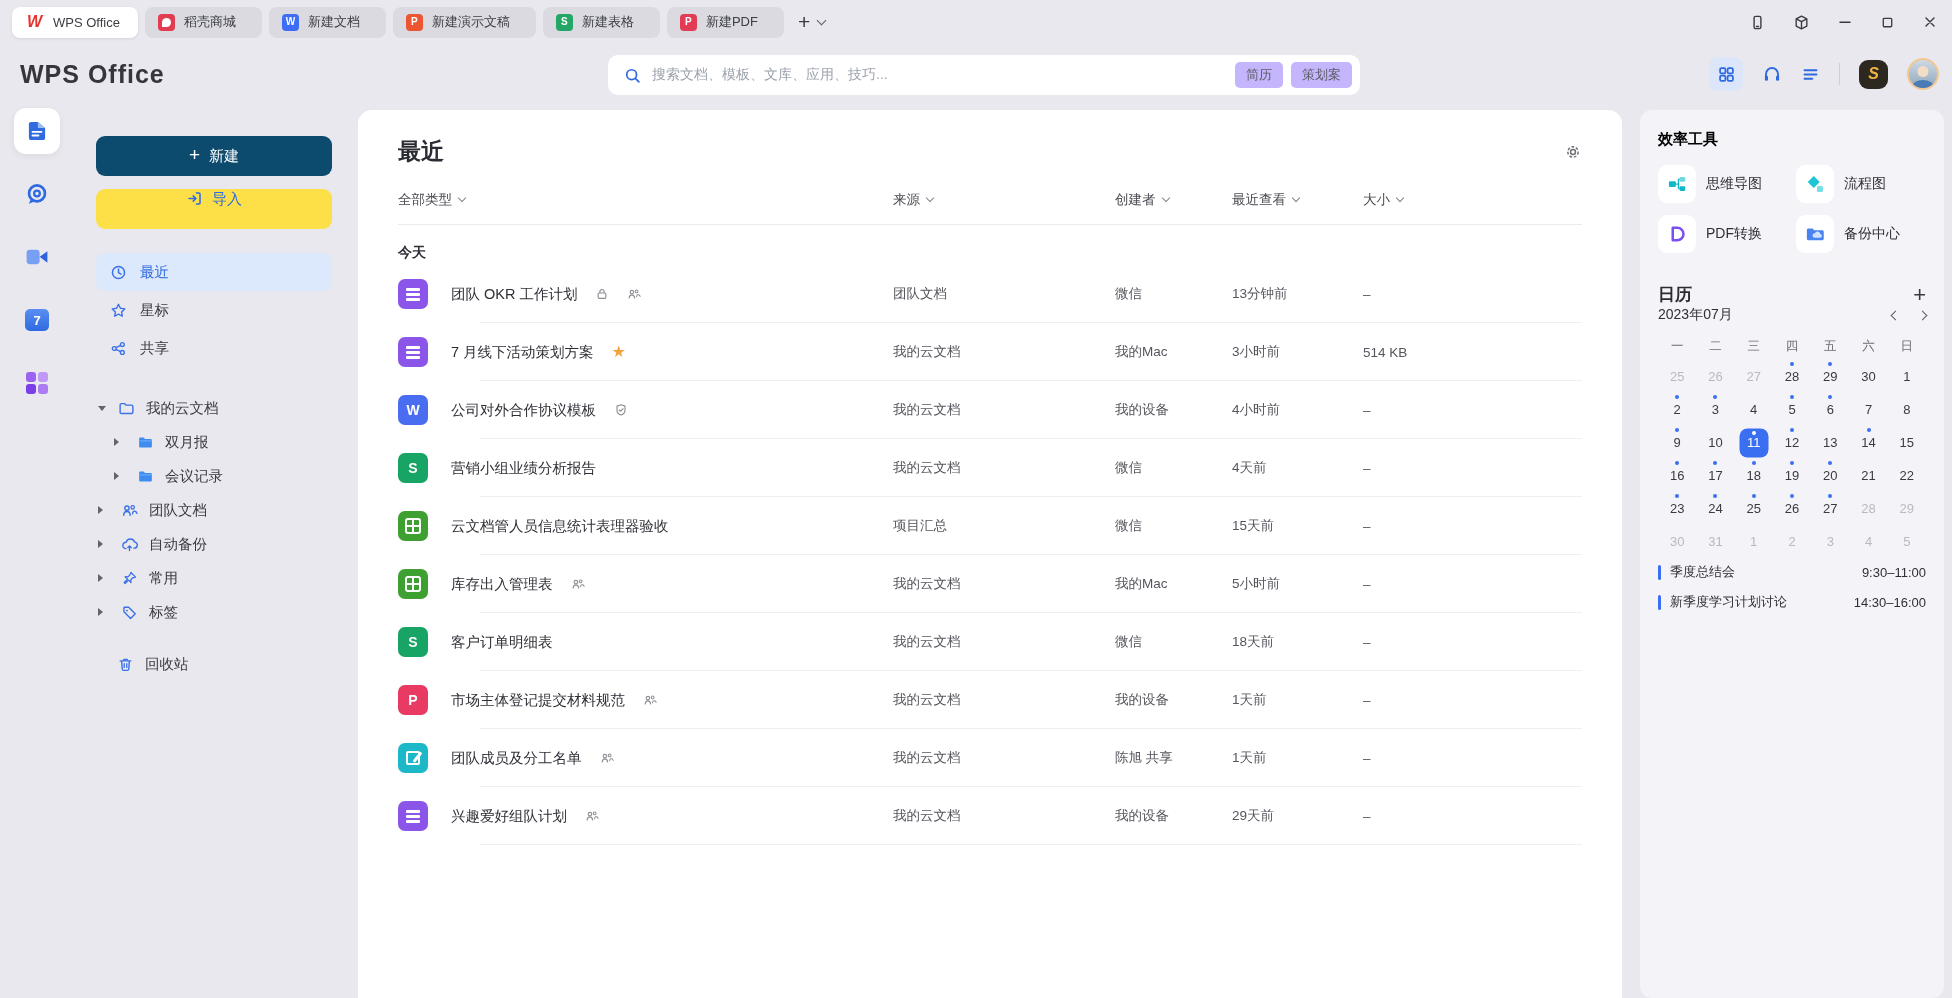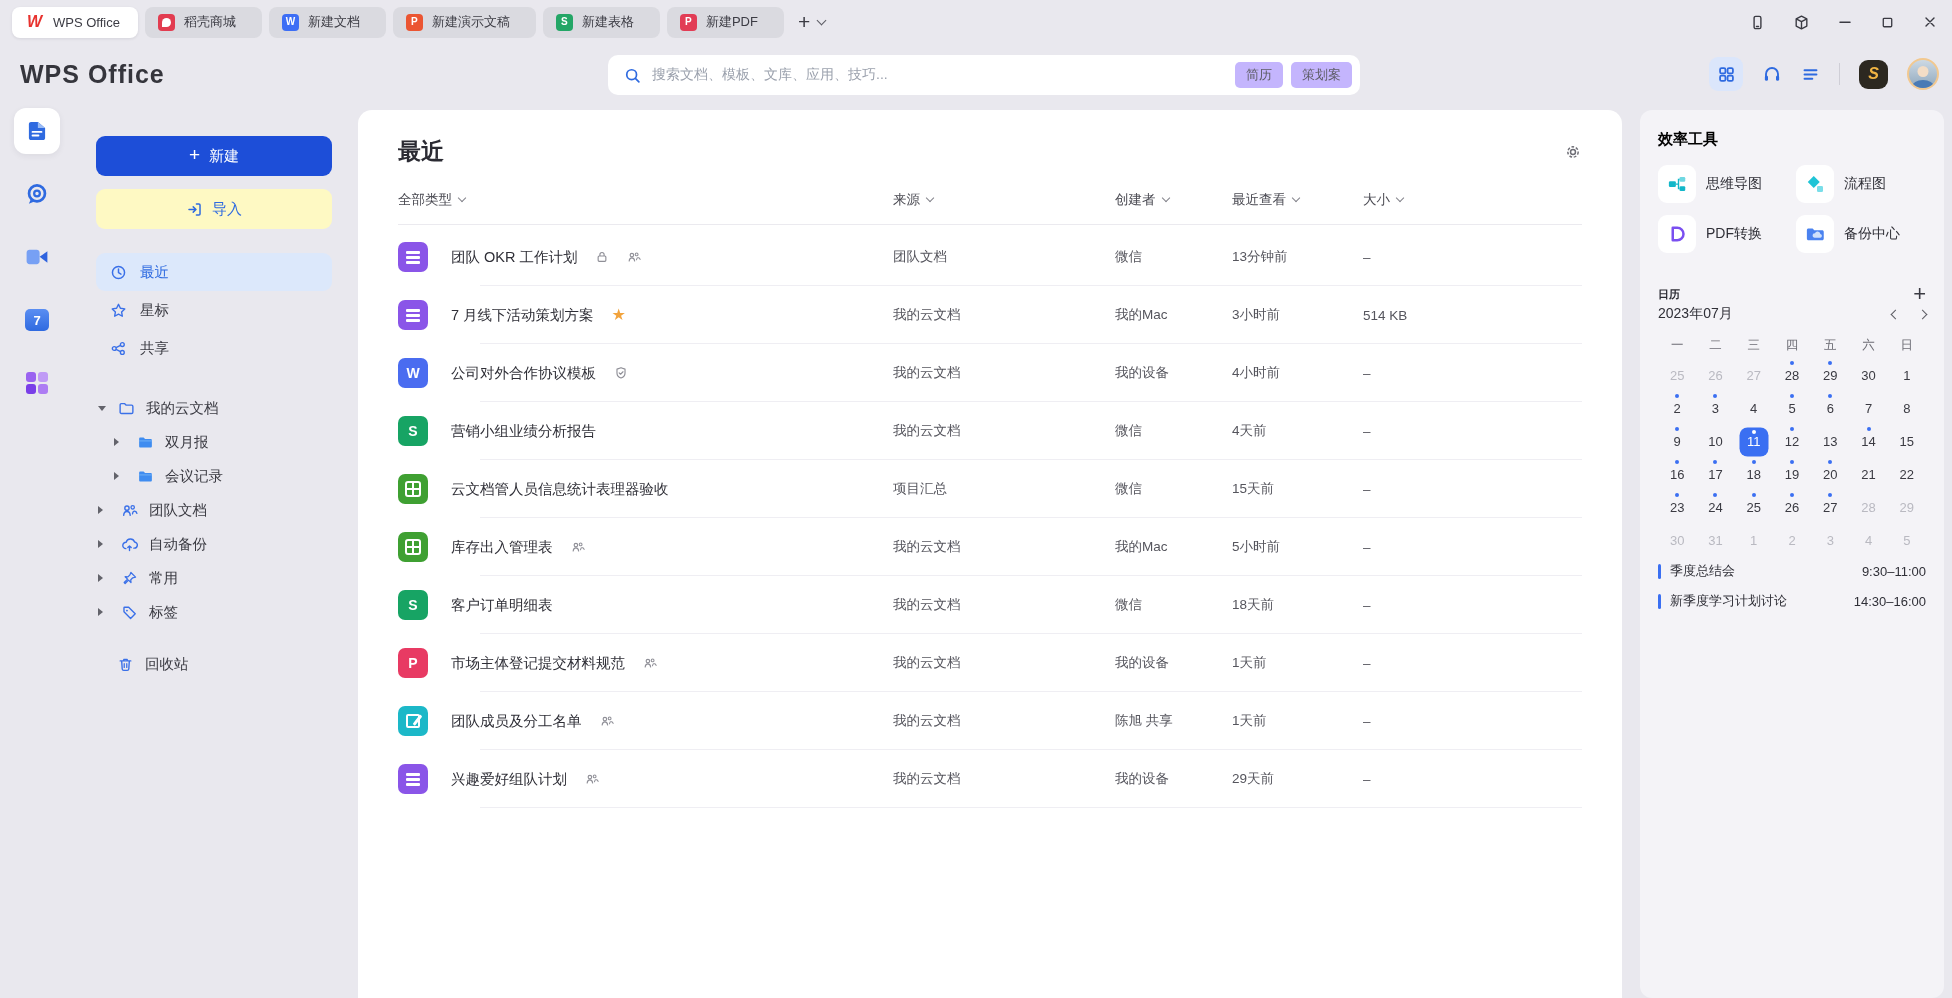--- a/index.html
+++ b/index.html
@@ -54,23 +54,23 @@
   .rail-item { width:46px; height:46px; border-radius:12px; display:flex; align-items:center; justify-content:center; }
   .rail-item.active { background:#fff; box-shadow:0 2px 6px rgba(40,40,60,.07); }
   .rail-cal { width:24px; height:22px; background:linear-gradient(180deg,#5a8ef2,#2f6ae0); border-radius:5px; color:#fff; font-weight:700; font-size:13px; display:flex; align-items:center; justify-content:center; }
   .rail-apps { display:grid; grid-template-columns:10px 10px; gap:2px; }
   .rail-apps i { width:10px; height:10px; border-radius:3px; }
   .rail-apps i:nth-child(1){background:#9a63f0;} .rail-apps i:nth-child(2){background:#c09af6;}
   .rail-apps i:nth-child(3){background:#7a3fe8;} .rail-apps i:nth-child(4){background:#ad7cf3;}
 
   
   .sidenav { position:absolute; left:74px; top:106px; width:284px; bottom:0; padding:30px 26px 0 22px; }
-  .btn-new { width:100%; height:40px; background:#1d4ed8; color:#fff; border:none; border-radius:9px; font-size:15px; display:flex; align-items:center; justify-content:center; gap:9px; cursor:default; font-family:inherit; }
+  .btn-new { width:100%; height:40px; background:#0c4a6e; color:#fff; border:none; border-radius:9px; font-size:15px; display:flex; align-items:center; justify-content:center; gap:9px; cursor:default; font-family:inherit; }
   .btn-new::before { content:"+"; font-size:19px; font-weight:400; margin-top:-2px; }
-  .btn-import { width:100%; height:40px; background:#fef9c3; color:#2e6ae0; border:none; border-radius:9px; margin-top:13px; font-size:15px; display:flex; align-items:center; justify-content:center; gap:9px; cursor:default; font-family:inherit; }
+  .btn-import { width:100%; height:40px; background:#fde047; color:#2e6ae0; border:none; border-radius:9px; margin-top:13px; font-size:15px; display:flex; justify-content:center; gap:9px; cursor:default; font-family:inherit; }
   .nav-list { margin-top:24px; }
   .nav-item { height:38px; border-radius:9px; display:flex; align-items:center; gap:13px; padding:0 14px; font-size:14.5px; color:#3a3a42; }
   .nav-item svg { color:#3a70e8; }
   .nav-item.active { background:#dce8fb; color:#2e6ae0; }
   .tree { margin-top:24px; }
   .tree-item { height:34px; display:flex; align-items:center; gap:11px; padding-left:2px; font-size:14.5px; color:#3a3a42; }
   .tree-item.lv1 { padding-left:18px; }
   .tree-item svg { color:#3a70e8; }
   .arr { width:0; height:0; border:4px solid transparent; flex:none; }
   .arr.right { border-left:5.5px solid #63636b; margin-right:3px; }
@@ -109,21 +109,21 @@
   .fbadge { color:#8f8f97; display:flex; margin-left:-5px; }
   .fbadge.gold { color:#f2a33c; font-size:16px; margin-top:-2px; }
 
   
   .panel { position:absolute; left:1640px; right:8px; top:110px; bottom:0; background:#f4f3f7; border-radius:12px; padding:20px 18px 0; }
   .ptitle { font-size:15px; font-weight:700; color:#000000; }
   .tools { display:grid; grid-template-columns:1fr 1fr; gap:12px 8px; margin-top:16px; }
   .tool { display:flex; align-items:center; gap:10px; font-size:14px; color:#2f2f37; }
   .tool-ic { width:38px; height:38px; background:#fff; border-radius:9px; display:flex; align-items:center; justify-content:center; flex:none; }
   .cal-head { margin-top:30px; display:flex; justify-content:space-between; align-items:center; }
-  .cal-head .t { font-size:11px; font-weight:700; color:#2b2b33; }
+  .cal-head .t { font-size:17px; font-weight:700; color:#2b2b33; }
   .plus::before { content:"+"; font-size:22px; font-weight:300; color:#3a3a42; line-height:1; }
   .cal-month { display:flex; justify-content:space-between; align-items:center; font-size:14px; color:#2f2f37; }
   .navs { display:flex; gap:20px; align-items:center; }
   .cchev { width:7px; height:7px; border-right:1.5px solid #5c5c64; border-bottom:1.5px solid #5c5c64; }
   .cchev.left  { transform:rotate(135deg); }
   .cchev.right { transform:rotate(-45deg); }
   .cal-dow { display:grid; grid-template-columns:repeat(7,1fr); margin-top:14px; font-size:12.5px; color:#6d6d75; text-align:center; }
   .cal-grid { display:grid; grid-template-columns:repeat(7,1fr); row-gap:2px; margin-top:6px; }
   .day { position:relative; height:31px; display:flex; align-items:center; justify-content:center; font-size:13px; color:#3a3a42; }
   .day b { font-weight:400; position:relative; }
@@ -537,20 +537,21 @@
     <span class="fcell">
         <span>最近查看</span>
         <i class="fchev"></i>
       </span>
     <span class="fcell">
         <span>大小</span>
         <i class="fchev"></i>
       </span>
   </div>
   <div class="sep"></div>
+  <div class="group-label">今天</div>
   <div class="files">
 
       <div class="frow">
         <span class="cname">
           <span class="fic doc">
             <i></i>
           </span>
           <span>团队 OKR 工作计划</span>
           <span class="fbadge">
             <svg class="ic" width="14" height="14">

